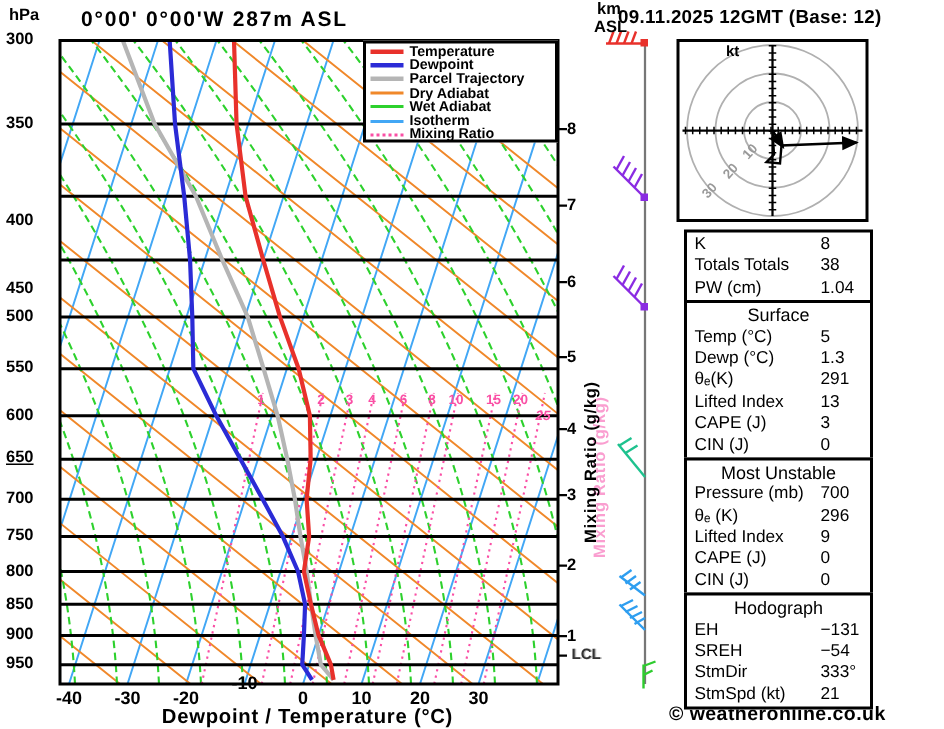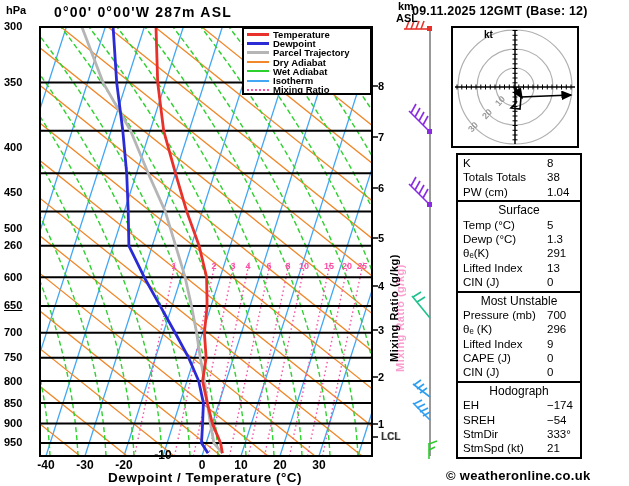--- a/index.html
+++ b/index.html
@@ -170,22 +170,22 @@
     <div class="lrow">
         <span class="ls c6"></span>
         <span>Mixing Ratio</span>
       </div>
   </div>
 
   <div class="abs plab" style="left:4px;top:20px;">300</div>
   <div class="abs plab" style="left:4px;top:76px;">350</div>
   <div class="abs plab" style="left:4px;top:124px;margin-top:17px;">400</div>
   <div class="abs plab" style="left:4px;top:167px;margin-top:19px;">450</div>
-  <div class="abs plab" style="left:4px;top:205px;margin-top:17px;">500</div>
-  <div class="abs plab" style="left:4px;top:239px;">260</div>
+  <div class="abs plab" style="left:4px;top:205px;">500</div>
+  <div class="abs plab" style="left:4px;top:239px;">550</div>
   <div class="abs plab" style="left:4px;top:271px;">600</div>
   <div class="abs plab" style="left:4px;top:299px;text-decoration:underline;">650</div>
   <div class="abs plab" style="left:4px;top:326px;">700</div>
   <div class="abs plab" style="left:4px;top:351px;">750</div>
   <div class="abs plab" style="left:4px;top:375px;">800</div>
   <div class="abs plab" style="left:4px;top:397px;">850</div>
   <div class="abs plab" style="left:4px;top:417px;">900</div>
   <div class="abs plab" style="left:4px;top:436px;">950</div>
 
   <div class="abs tlab" style="left:30px;top:458px;">-40</div>
@@ -212,21 +212,21 @@
 
   <div class="abs mlab" style="left:165px;top:261px;">1</div>
   <div class="abs mlab" style="left:205px;top:261px;">2</div>
   <div class="abs mlab" style="left:224px;top:261px;">3</div>
   <div class="abs mlab" style="left:239px;top:261px;">4</div>
   <div class="abs mlab" style="left:260px;top:261px;">6</div>
   <div class="abs mlab" style="left:279px;top:261px;">8</div>
   <div class="abs mlab" style="left:295px;top:261px;">10</div>
   <div class="abs mlab" style="left:320px;top:261px;">15</div>
   <div class="abs mlab" style="left:338px;top:261px;">20</div>
-  <div class="abs mlab" style="left:353px;top:261px;font-style:italic;">25</div>
+  <div class="abs mlab" style="left:353px;top:272px;font-style:italic;">25</div>
 
   <div class="abs vlab vghost" style="left:394px;top:182px;">Mixing Ratio (g/kg)</div>
   <div class="abs vlab vmain" style="left:388px;top:172px;">Mixing Ratio (g/kg)</div>
 
   <div class="abs kt" style="left:456px;top:29px;padding-left:28px;">kt</div>
   <div class="ring-label" style="left:495px;top:96px;">10</div>
   <div class="ring-label" style="left:482px;top:109px;">20</div>
   <div class="ring-label" style="left:468px;top:122px;">30</div>
 
   <div id="stats">
@@ -234,33 +234,34 @@
       <div class="srow"><span class="lab">K</span><span class="val">8</span></div>
       <div class="srow"><span class="lab">Totals Totals</span><span class="val">38</span></div>
       <div class="srow"><span class="lab">PW (cm)</span><span class="val">1.04</span></div>
     </div>
     <div class="sect">
       <div class="shead">Surface</div>
       <div class="srow"><span class="lab">Temp (°C)</span><span class="val">5</span></div>
       <div class="srow"><span class="lab">Dewp (°C)</span><span class="val">1.3</span></div>
       <div class="srow"><span class="lab">θₑ(K)</span><span class="val">291</span></div>
       <div class="srow"><span class="lab">Lifted Index</span><span class="val">13</span></div>
+      <div class="srow"><span class="lab">CAPE (J)</span><span class="val">3</span></div>
       <div class="srow"><span class="lab">CIN (J)</span><span class="val">0</span></div>
     </div>
     <div class="sect">
       <div class="shead">Most Unstable</div>
       <div class="srow"><span class="lab">Pressure (mb)</span><span class="val">700</span></div>
       <div class="srow"><span class="lab">θₑ (K)</span><span class="val">296</span></div>
       <div class="srow"><span class="lab">Lifted Index</span><span class="val">9</span></div>
       <div class="srow"><span class="lab">CAPE (J)</span><span class="val">0</span></div>
       <div class="srow"><span class="lab">CIN (J)</span><span class="val">0</span></div>
     </div>
     <div class="sect">
       <div class="shead">Hodograph</div>
-      <div class="srow"><span class="lab">EH</span><span class="val">−174</span></div>
+      <div class="srow"><span class="lab">EH</span><span class="val">−131</span></div>
       <div class="srow"><span class="lab">SREH</span><span class="val">−54</span></div>
       <div class="srow"><span class="lab">StmDir</span><span class="val">333°</span></div>
       <div class="srow"><span class="lab">StmSpd (kt)</span><span class="val">21</span></div>
     </div>
   </div>
 
   <div class="abs footer" style="left:446px;top:468px;">© weatheronline.co.uk</div>
 </div>
 
 </body></html>

